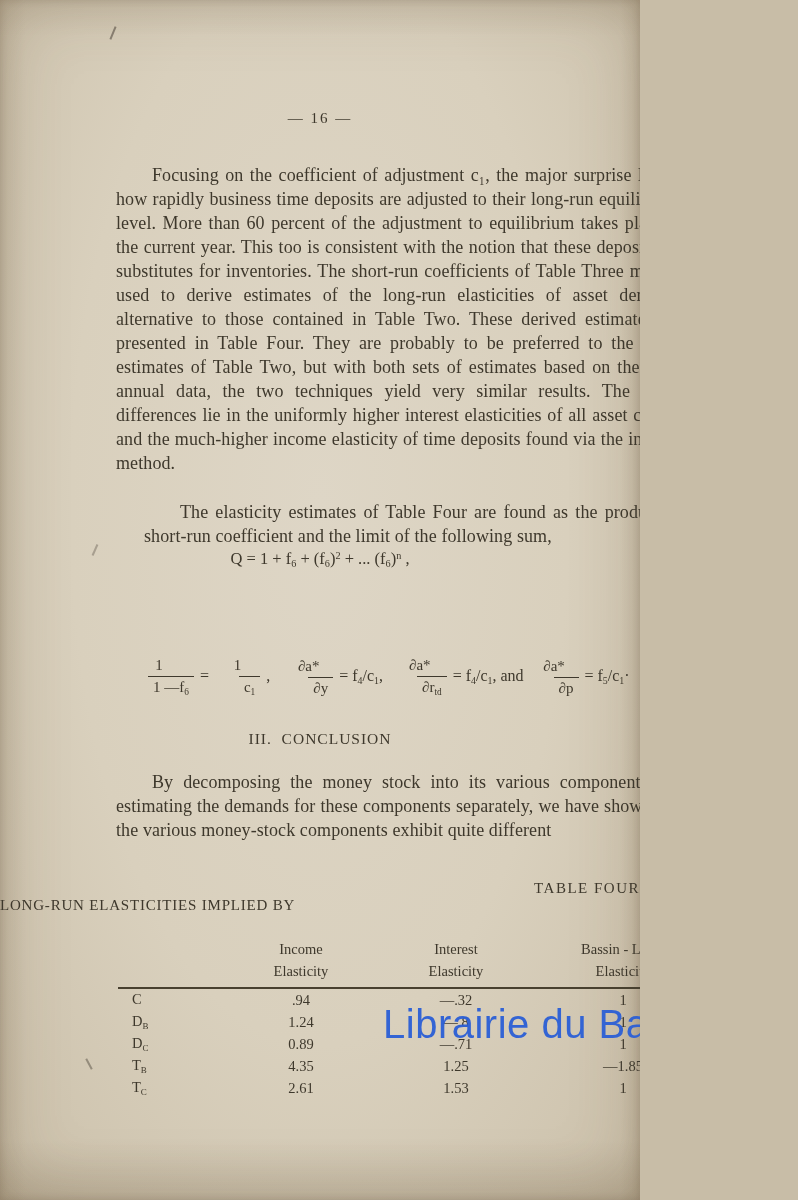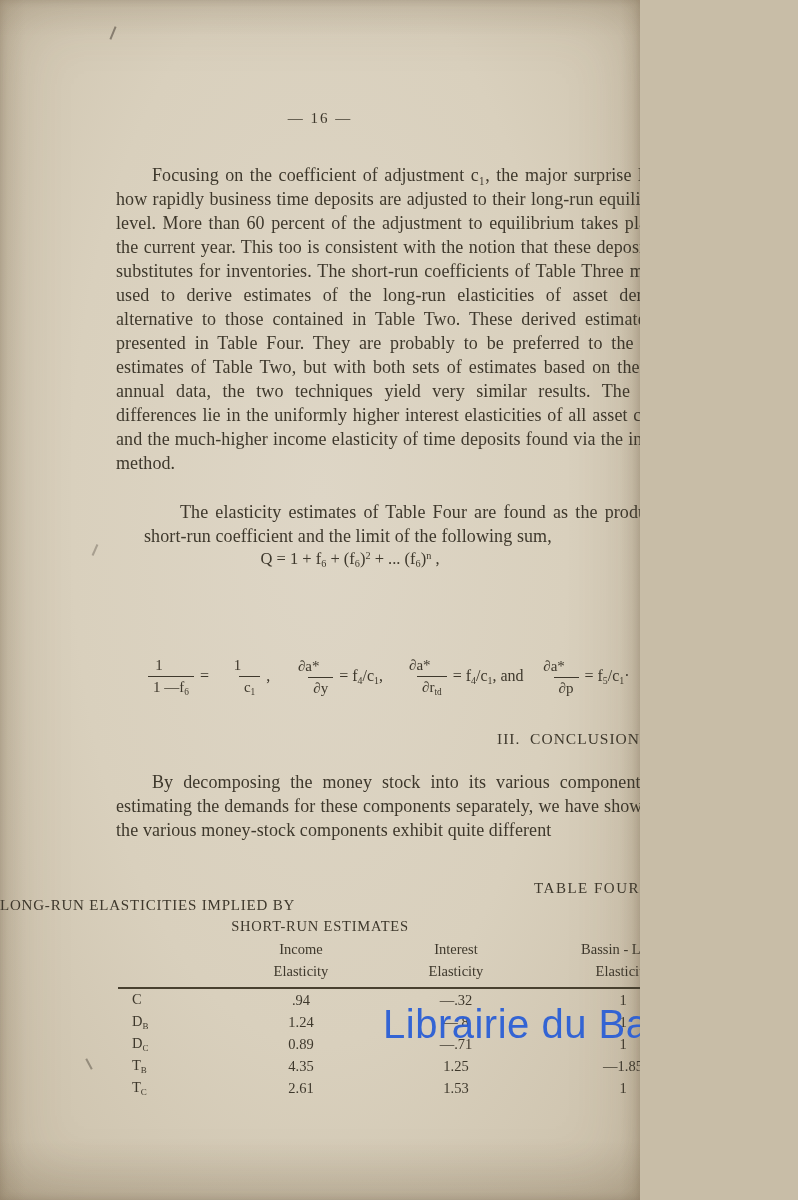--- a/index.html
+++ b/index.html
@@ -19,28 +19,28 @@
   }
   .abs{position:absolute;}
   .page-number{top:110px;left:0;width:100%;text-align:center;font-size:15px;letter-spacing:2px;}
   .para{font-size:18px;line-height:24px;text-align:justify;letter-spacing:.1px;}
   .indent{text-indent:36px;}
   .p1{top:163px;left:116px;width:568px;}
   .p2{top:500px;left:116px;width:568px;margin-left:28px;}
   .p3{top:598px;left:116px;width:568px;}
   .p4{top:770px;left:116px;width:568px;}
   .formula{font-size:16.5px;}
-  .formula-q{top:549px;left:0;width:100%;text-align:center;padding-left:30px;}
+  .formula-q{top:549px;left:0;width:100%;text-align:center;}
   .formula-limit{top:650px;left:122px;width:600px;font-size:16px;line-height:52px;}
   .frac{display:inline-flex;flex-direction:column;align-items:center;vertical-align:middle;line-height:1.25;font-size:15px;margin:0 2px;}
   .frac .num{padding:0 5px 1px;}
   .frac .den{border-top:1.3px solid #3e382c;padding:1px 5px 0;margin-left:24px;}
   sub{font-size:.62em;vertical-align:-.3em;}
   sup{font-size:.62em;vertical-align:.45em;}
-  .conclusion{top:730px;left:0;width:100%;text-align:right;font-size:15.5px;letter-spacing:1px;}
+  .conclusion{top:730px;left:0;width:100%;text-align:center;font-size:15.5px;letter-spacing:1px;}
   .tbl-title{top:880px;left:0;width:100%;text-align:right;font-size:15px;letter-spacing:1.5px;}
   .tbl-sub1{top:897px;left:0;width:100%;text-align:left;font-size:15px;letter-spacing:.8px;}
   .tbl-sub2{top:918px;left:0;width:100%;text-align:center;font-size:14.5px;letter-spacing:.8px;}
   .tbl{top:938px;left:118px;width:640px;font-size:14.5px;}
   .thead-row,.trow{display:grid;grid-template-columns:80px 206px 104px 230px;}
   .thead-row .th{text-align:center;line-height:22px;}
   .table-rule{border-top:2px solid #48402f;margin-top:5px;}
   .trow{height:22px;align-items:center;margin-top:0;}
   .trow:first-of-type{margin-top:7px;}
   .tcell{text-align:center;}
@@ -89,21 +89,20 @@
         <span class="num">∂a*</span>
         <span class="den">∂p</span>
       </span>&nbsp;=&nbsp;f<sub>5</sub>/c<sub>1</sub>·</div>
 
   <div class="abs conclusion">III.&nbsp;&nbsp;CONCLUSION</div>
 
   <div class="abs para indent p4">By decomposing the money stock into its various components and estimating the demands for these components separately, we have shown that the various money-stock components exhibit quite different</div>
 
   <div class="abs tbl-title">TABLE FOUR</div>
   <div class="abs tbl-sub1">LONG-RUN ELASTICITIES IMPLIED BY</div>
-  <div class="abs tbl-sub2">SHORT-RUN ESTIMATES</div>
 
   <div class="abs tbl">
     <div class="thead-row">
       <div class="th"></div>
       <div class="th">
         <div>Income</div>
         <div>Elasticity</div>
       </div>
       <div class="th">
         <div>Interest</div>

